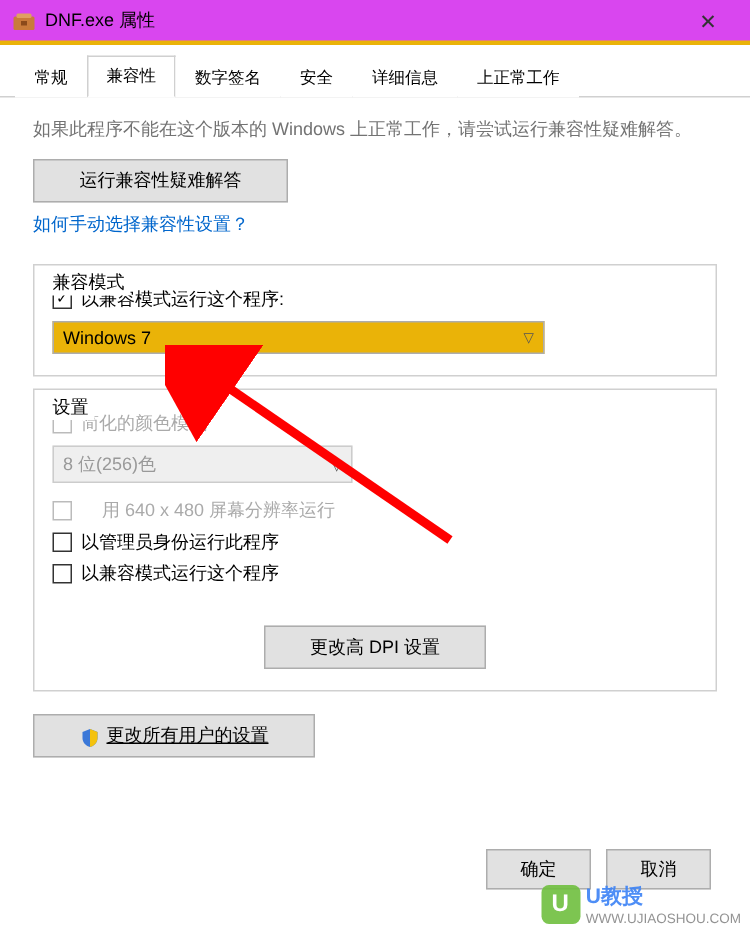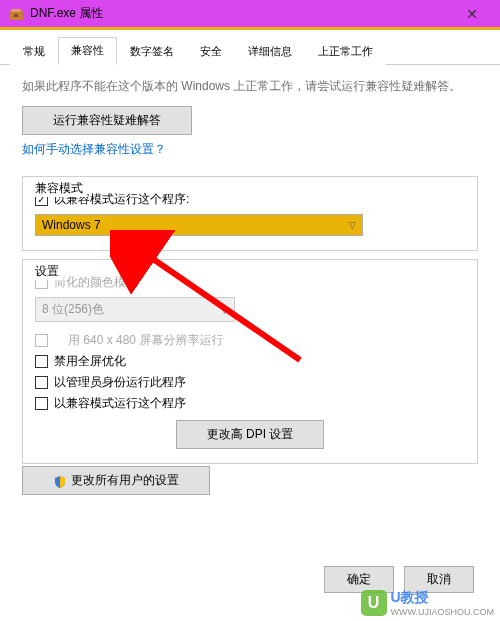--- a/index.html
+++ b/index.html
@@ -111,21 +111,21 @@
     background: #eab308;
     padding: 3px 6px;
     margin-top: 6px;
     display: flex;
     justify-content: space-between;
     align-items: center;
     font-size: 12px;
   }
   .select.disabled { color: #999; border-color: #ccc; background: #efefef; width: 200px; }
   .select .chev { font-size: 9px; color: #555; }
-  .center-btn { display: flex; justify-content: center; margin-top: 8px; }
+  .center-btn { display: flex; justify-content: center; margin-top: 26px; }
   .bottom-buttons {
     position: absolute;
     bottom: 28px;
     right: 26px;
     display: flex;
     gap: 10px;
   }
   .bottom-buttons .btn { padding: 4px 22px; }
   .shield {
     width: 14px; height: 14px;
@@ -215,43 +215,39 @@
     <div class="select disabled">
       <span>8 位(256)色</span>
       <span class="chev">▽</span>
     </div>
 
     <div class="checkbox-row" style="margin-top:10px;gap:20px;">
       <span class="cb disabled"></span>
       <span class="label-disabled">用 640 x 480 屏幕分辨率运行</span>
     </div>
 
-    <div class="checkbox-row">
-      <span class="cb"></span>
-      <span>禁用全屏优化</span>
-    </div>
 
     <div class="checkbox-row">
       <span class="cb"></span>
       <span>以管理员身份运行此程序</span>
     </div>
 
     <div class="checkbox-row">
       <span class="cb"></span>
       <span>以兼容模式运行这个程序</span>
     </div>
 
     <div class="center-btn">
       <button class="btn wide">
           <span>更改高 DPI 设置</span>
         </button>
     </div>
   </div>
 
-  <div class="center-btn" style="justify-content:flex-start; margin-top:2px;">
+  <div class="center-btn" style="justify-content:flex-start; margin-top:15px;text-decoration:underline;">
     <button class="btn wide">
       <span class="shield">
         <svg viewBox="0 0 14 14">
             <path d="M7 1 L12 3 V7 C12 10 9.5 12.5 7 13 C4.5 12.5 2 10 2 7 V3 Z" fill="#3b78d8"></path>
             <path d="M7 1 L12 3 V7 C12 10 9.5 12.5 7 13 V1 Z" fill="#f4c20d"></path>
           </svg>
       </span>
       <span>更改所有用户的设置</span>
     </button>
   </div>

